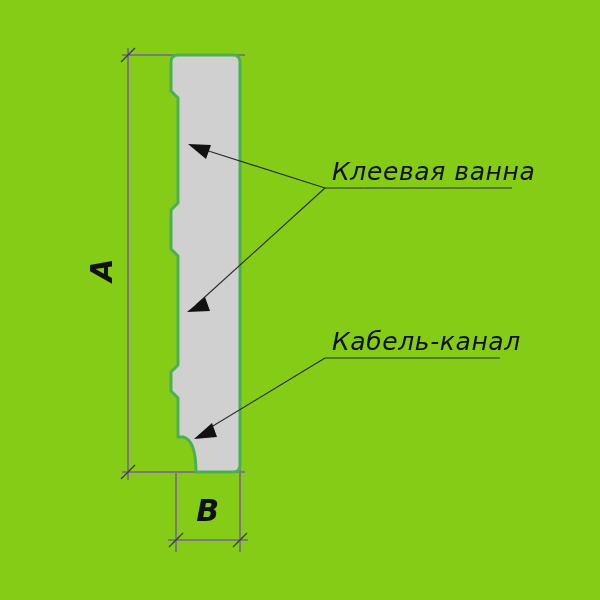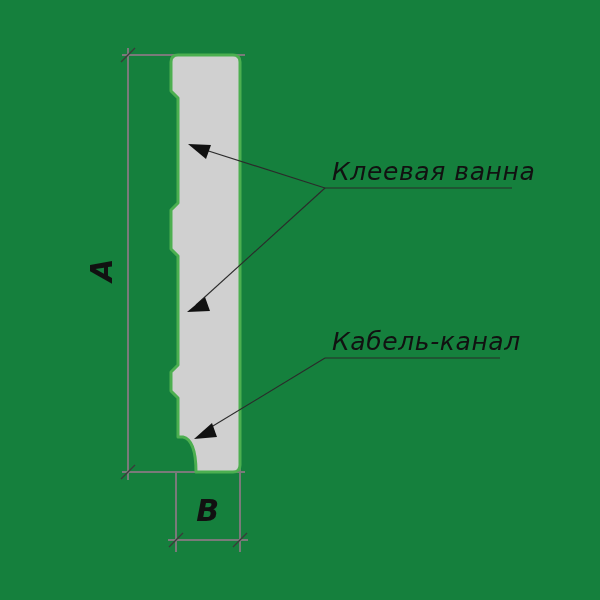--- a/index.html
+++ b/index.html
@@ -10,21 +10,21 @@
   body {
     width: 600px;
     height: 600px;
     font-family: "DejaVu Sans", sans-serif;
     overflow: hidden;
   }
   #drawing-root {
     position: relative;
     width: 600px;
     height: 600px;
-    background: #15803d;
+    background: #84cc16;
   }
   #drawing-svg {
     position: absolute;
     top: 0;
     left: 0;
     width: 600px;
     height: 600px;
     display: block;
   }
   .profile-fill {

